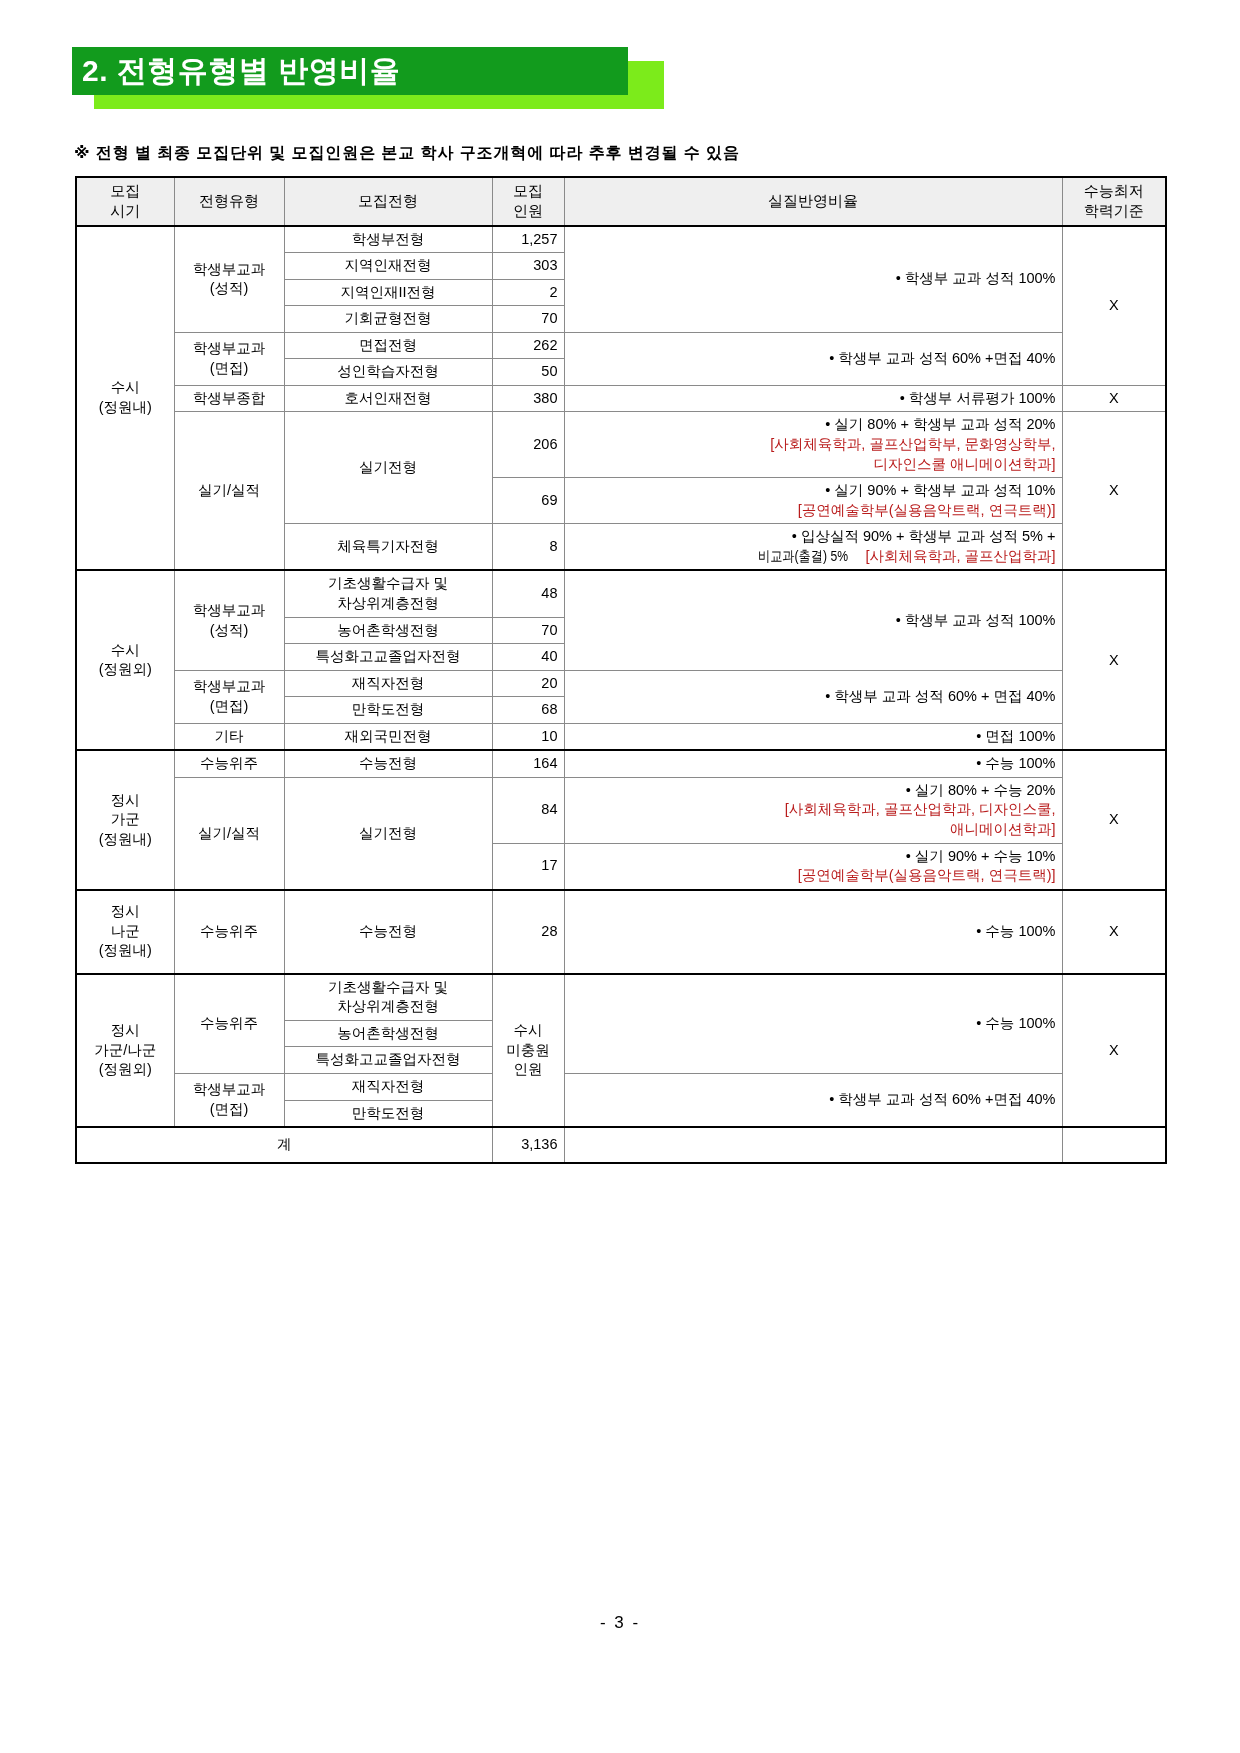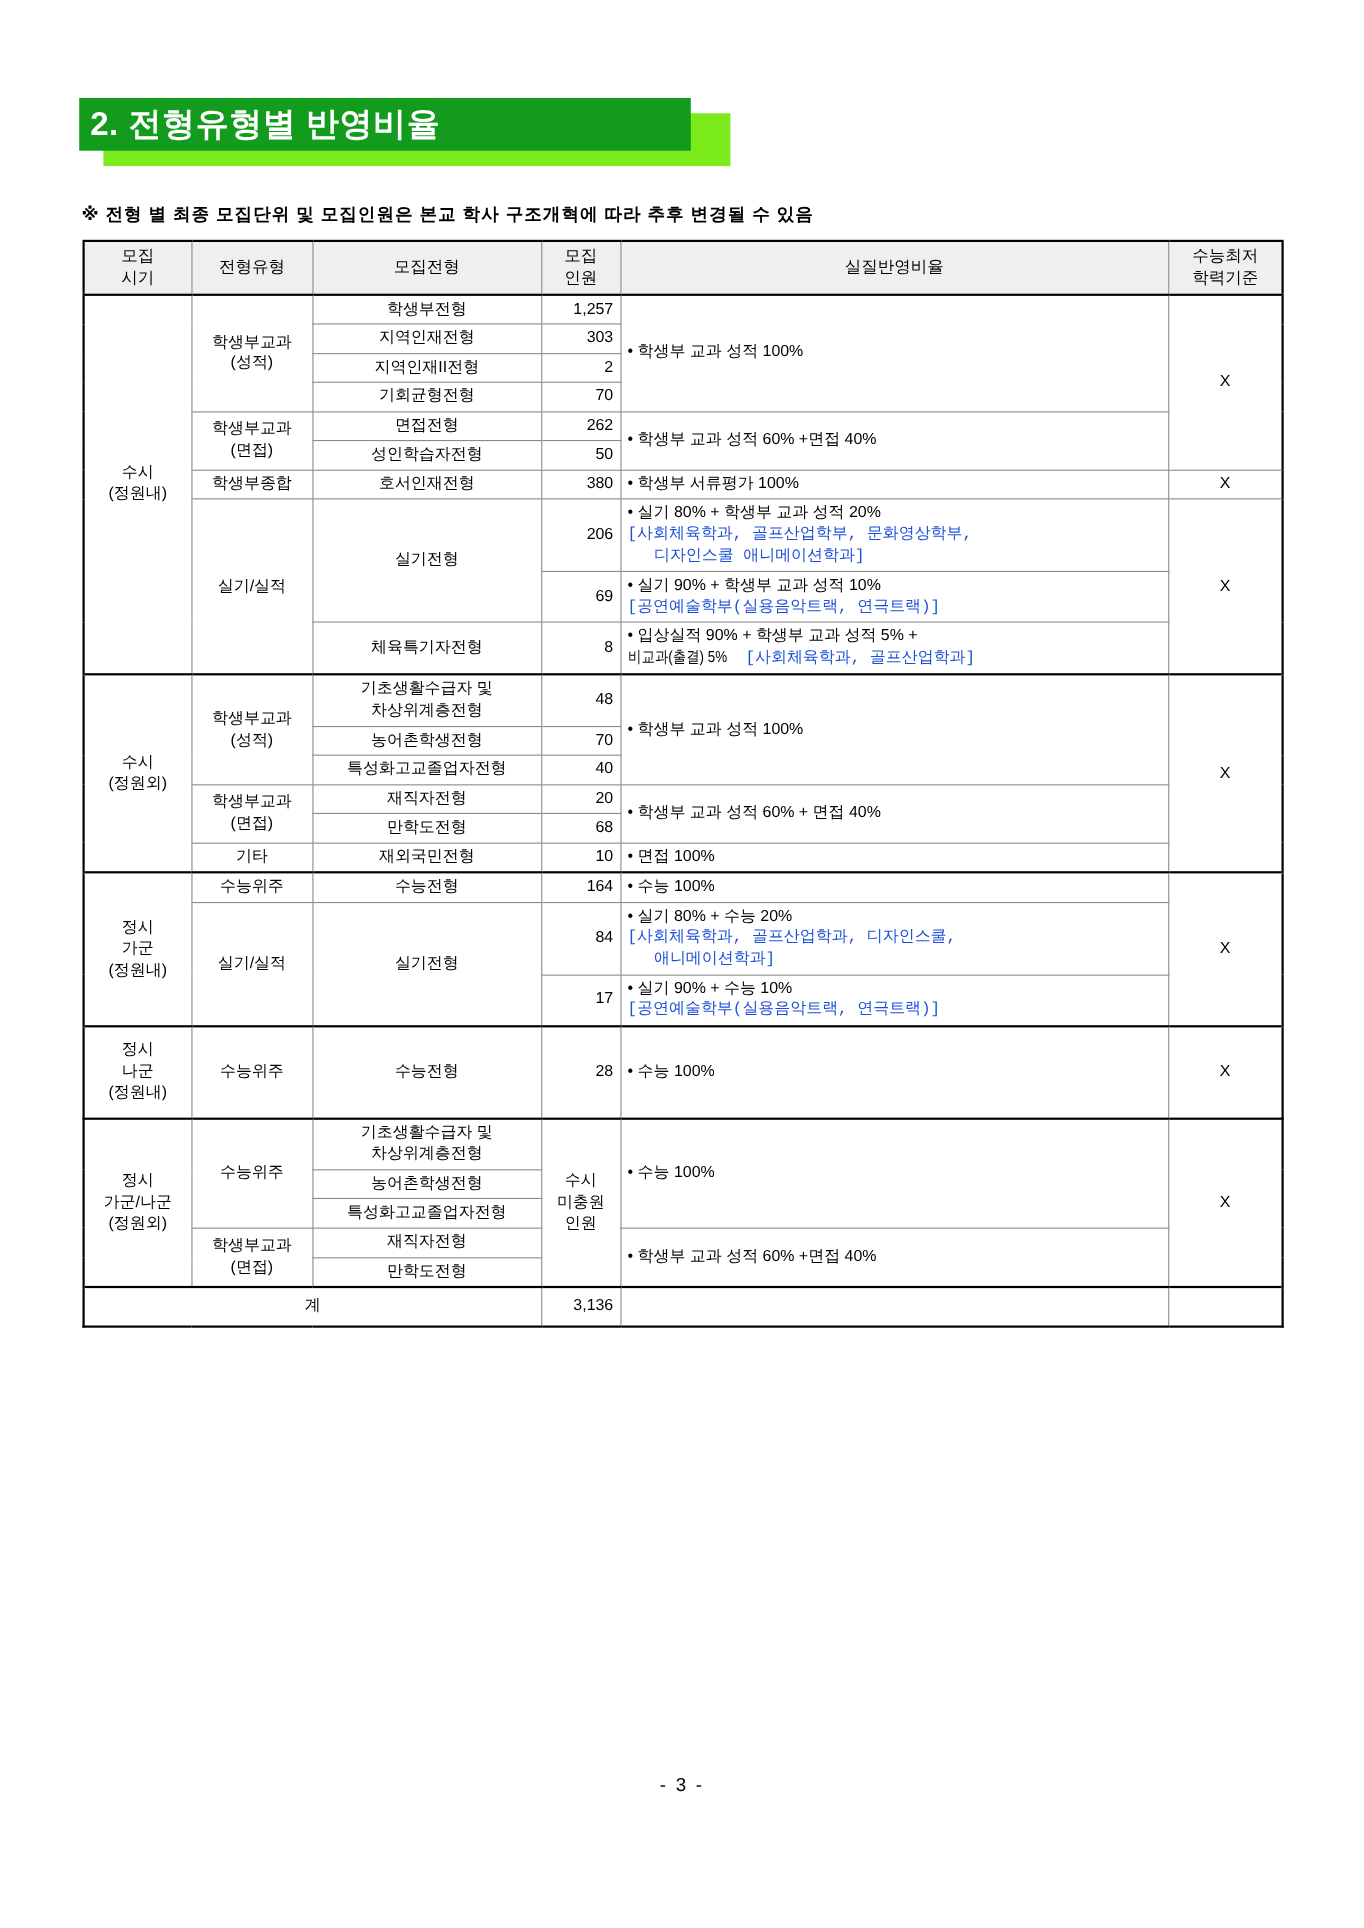--- a/index.html
+++ b/index.html
@@ -14,21 +14,21 @@
   .page {
     position: relative;
     width: 1240px; height: 1753px;
     padding: 0;
     overflow: hidden;
   }
 
   
   .title-wrap {
     position: relative;
-    margin: 89px 0 0 72px;
+    margin: 47px 0 0 72px;
     width: 570px; height: 62px;
   }
   .title-shadow {
     position: absolute;
     left: 22px; top: 14px;
     width: 570px; height: 48px;
     background: #7ceb1b;
   }
   .title-bar {
     position: absolute;
@@ -85,22 +85,22 @@
   td.c { text-align: center; margin-left: 39px; }
   td.r { text-align: right; padding-right: 10px; margin-left: 48px; }
   td.l { text-align: center; padding-left: 10px; }
 
   
   .tb-thick { border-bottom: 2px solid #000 !important; }
   .tt-thick { border-top: 2px solid #000 !important; }
   .bl-thick { border-left: 2px solid #000 !important; }
   .br-thick { border-right: 2px solid #000 !important; }
 
-  .ratio { text-align: left; padding-left: 10px; }
-  .dept { color: #1d4ed8; font-family: Liberation Mono, monospace; }
+  .ratio { text-align: right; padding-left: 10px; }
+  .dept { color: #b91c1c; }
   .ind1 { display: block; }
   .ind2 { display: block; padding-left: 24px; }
   .narrow { display: inline-block; transform: scaleX(0.84); transform-origin: left center; }
 
   
   .footer {
     position: absolute;
     left: 0; right: 0;
     bottom: 120px;
     text-align: center;

